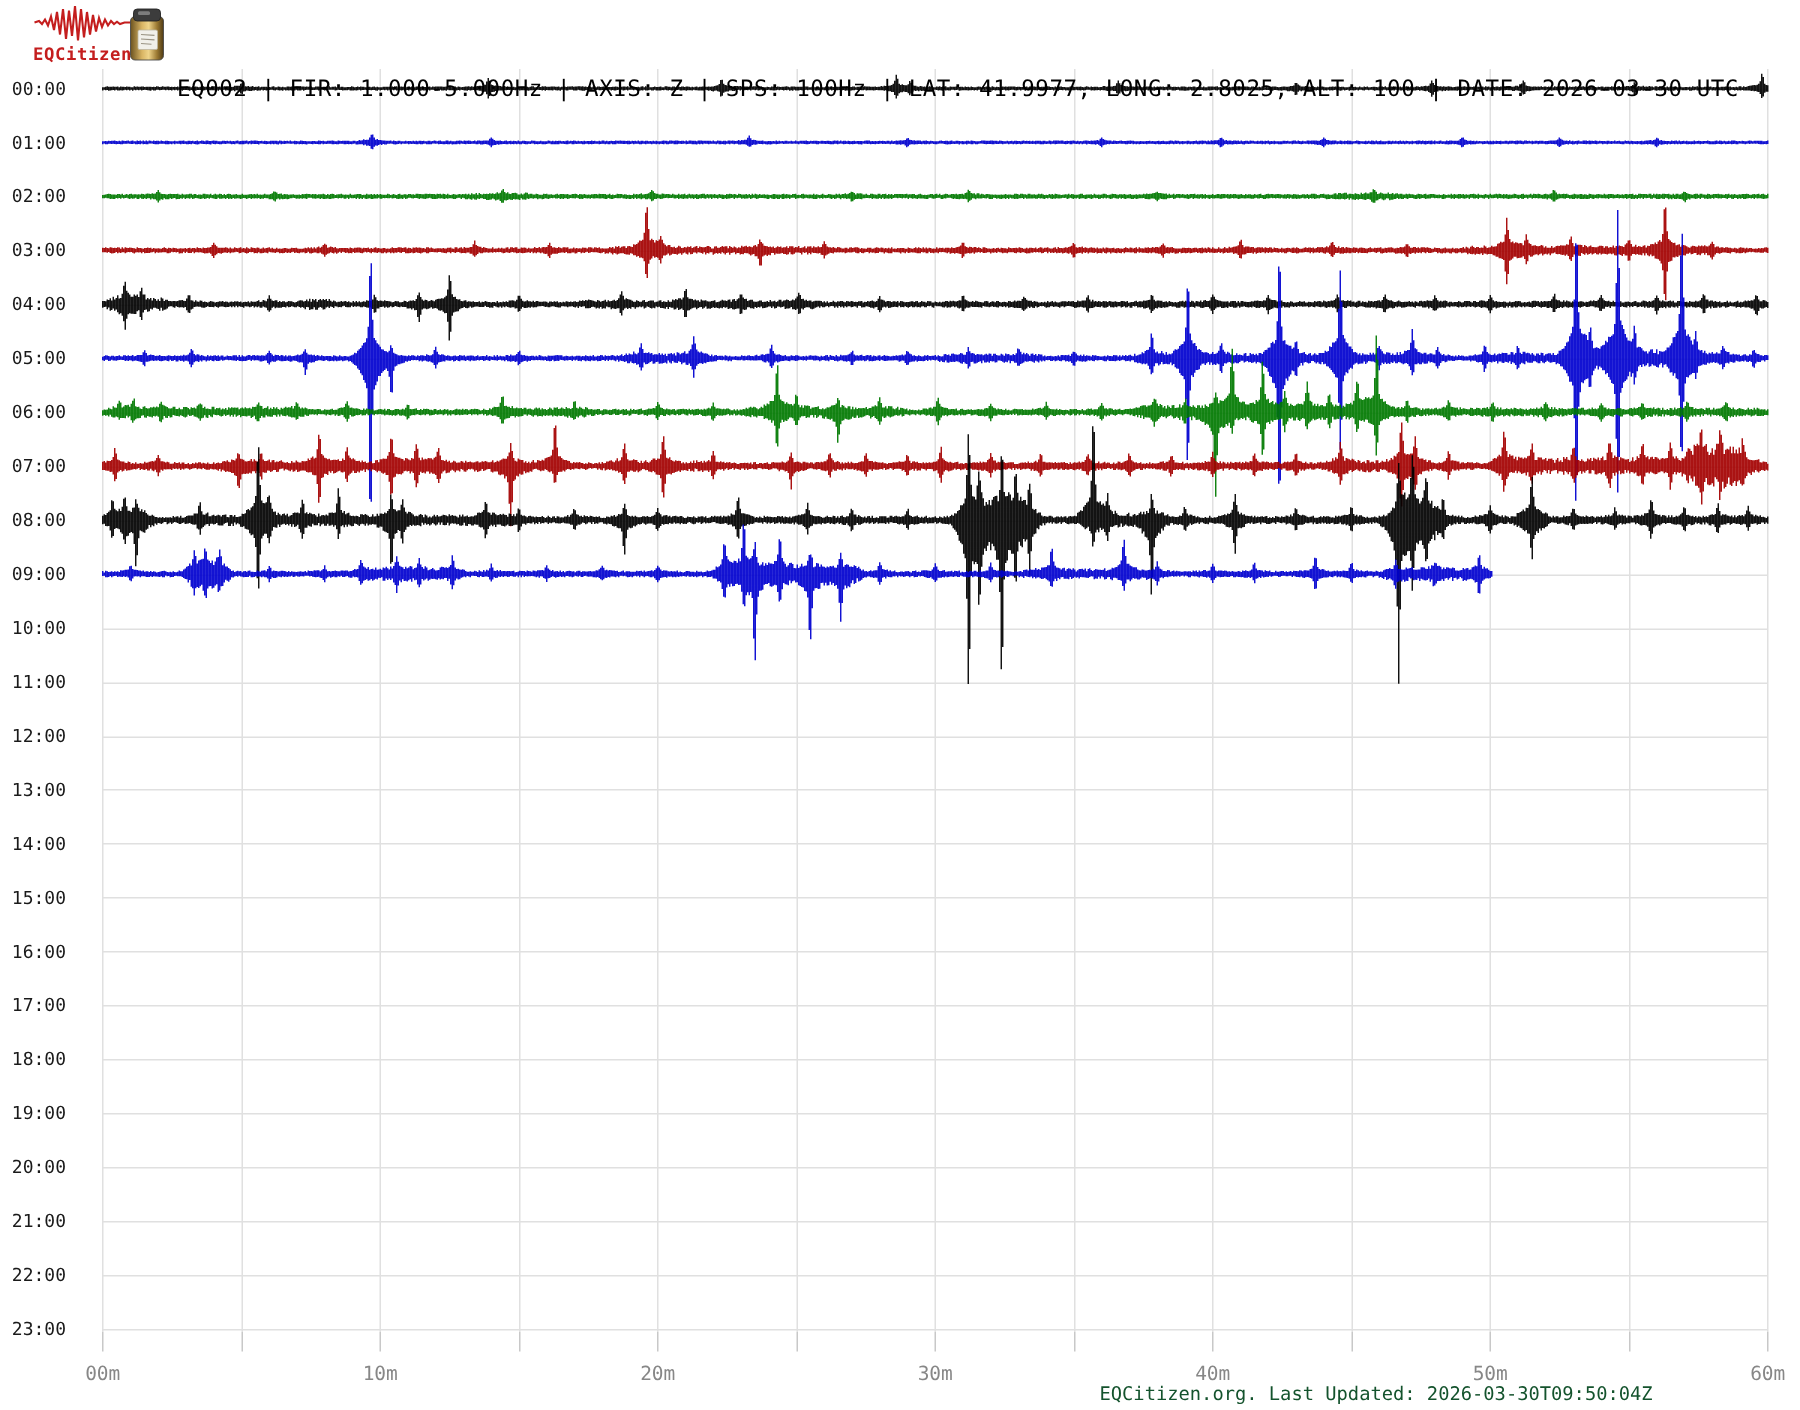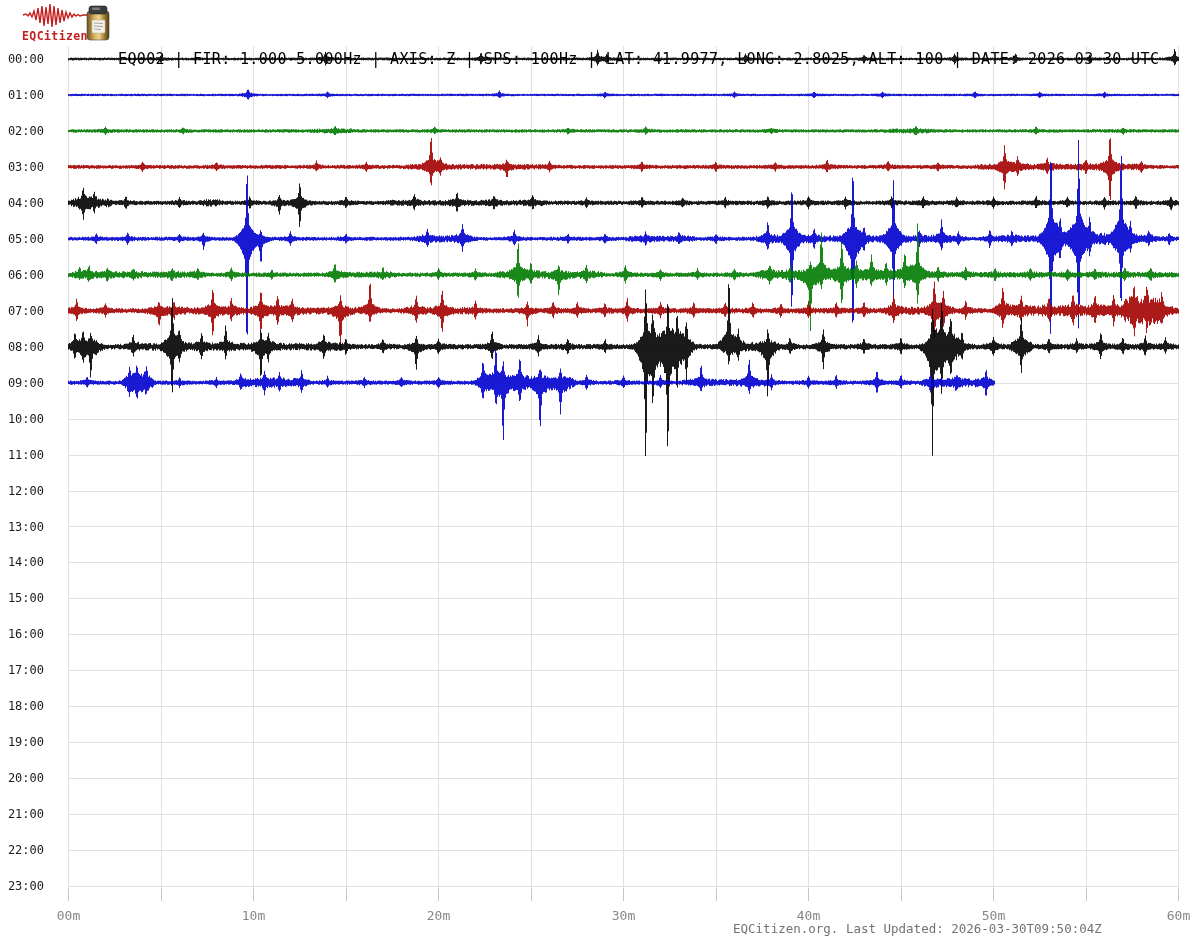--- a/index.html
+++ b/index.html
@@ -3,21 +3,21 @@
 <meta charset="utf-8">
 <style>
   html,body{margin:0;padding:0;background:#ffffff;}
   body{width:1200px;height:940px;position:relative;font-family:"DejaVu Sans Mono",monospace;overflow:hidden;}
   #plot-svg{position:absolute;left:0;top:0;}
   .hdr{position:absolute;white-space:nowrap;}
   #page-title{left:118px;top:11px;font-size:15px;font-weight:normal;letter-spacing:.35px;color:#000;margin-top:39px;}
   #logo{left:20px;top:2px;width:70px;text-align:center;}
   #brand-name{font-size:11.5px;font-weight:bold;color:#c41e1e;letter-spacing:.4px;margin-top:-3px;}
   #sensor{left:84px;top:4px;}
-  #footer-text{position:absolute;left:733px;top:921px;font-size:12.5px;color:#737373;white-space:nowrap;}
+  #footer-text{position:absolute;left:733px;top:921px;font-size:12.5px;color:#14532d;white-space:nowrap;}
   .hourlbl{font:12px "DejaVu Sans Mono",monospace;fill:#1a1a1a;}
   .ticklbl{font:13px "DejaVu Sans Mono",monospace;fill:#878787;}
 </style>
 </head>
 <body>
 
 <svg id="plot-svg" width="1200" height="940">
     <line x1="68" y1="59.5" x2="1178" y2="59.5" stroke="#e0e0e0" stroke-width="1"></line>
     <line x1="68" y1="95.5" x2="1178" y2="95.5" stroke="#e0e0e0" stroke-width="1"></line>
     <line x1="68" y1="131.5" x2="1178" y2="131.5" stroke="#e0e0e0" stroke-width="1"></line>

